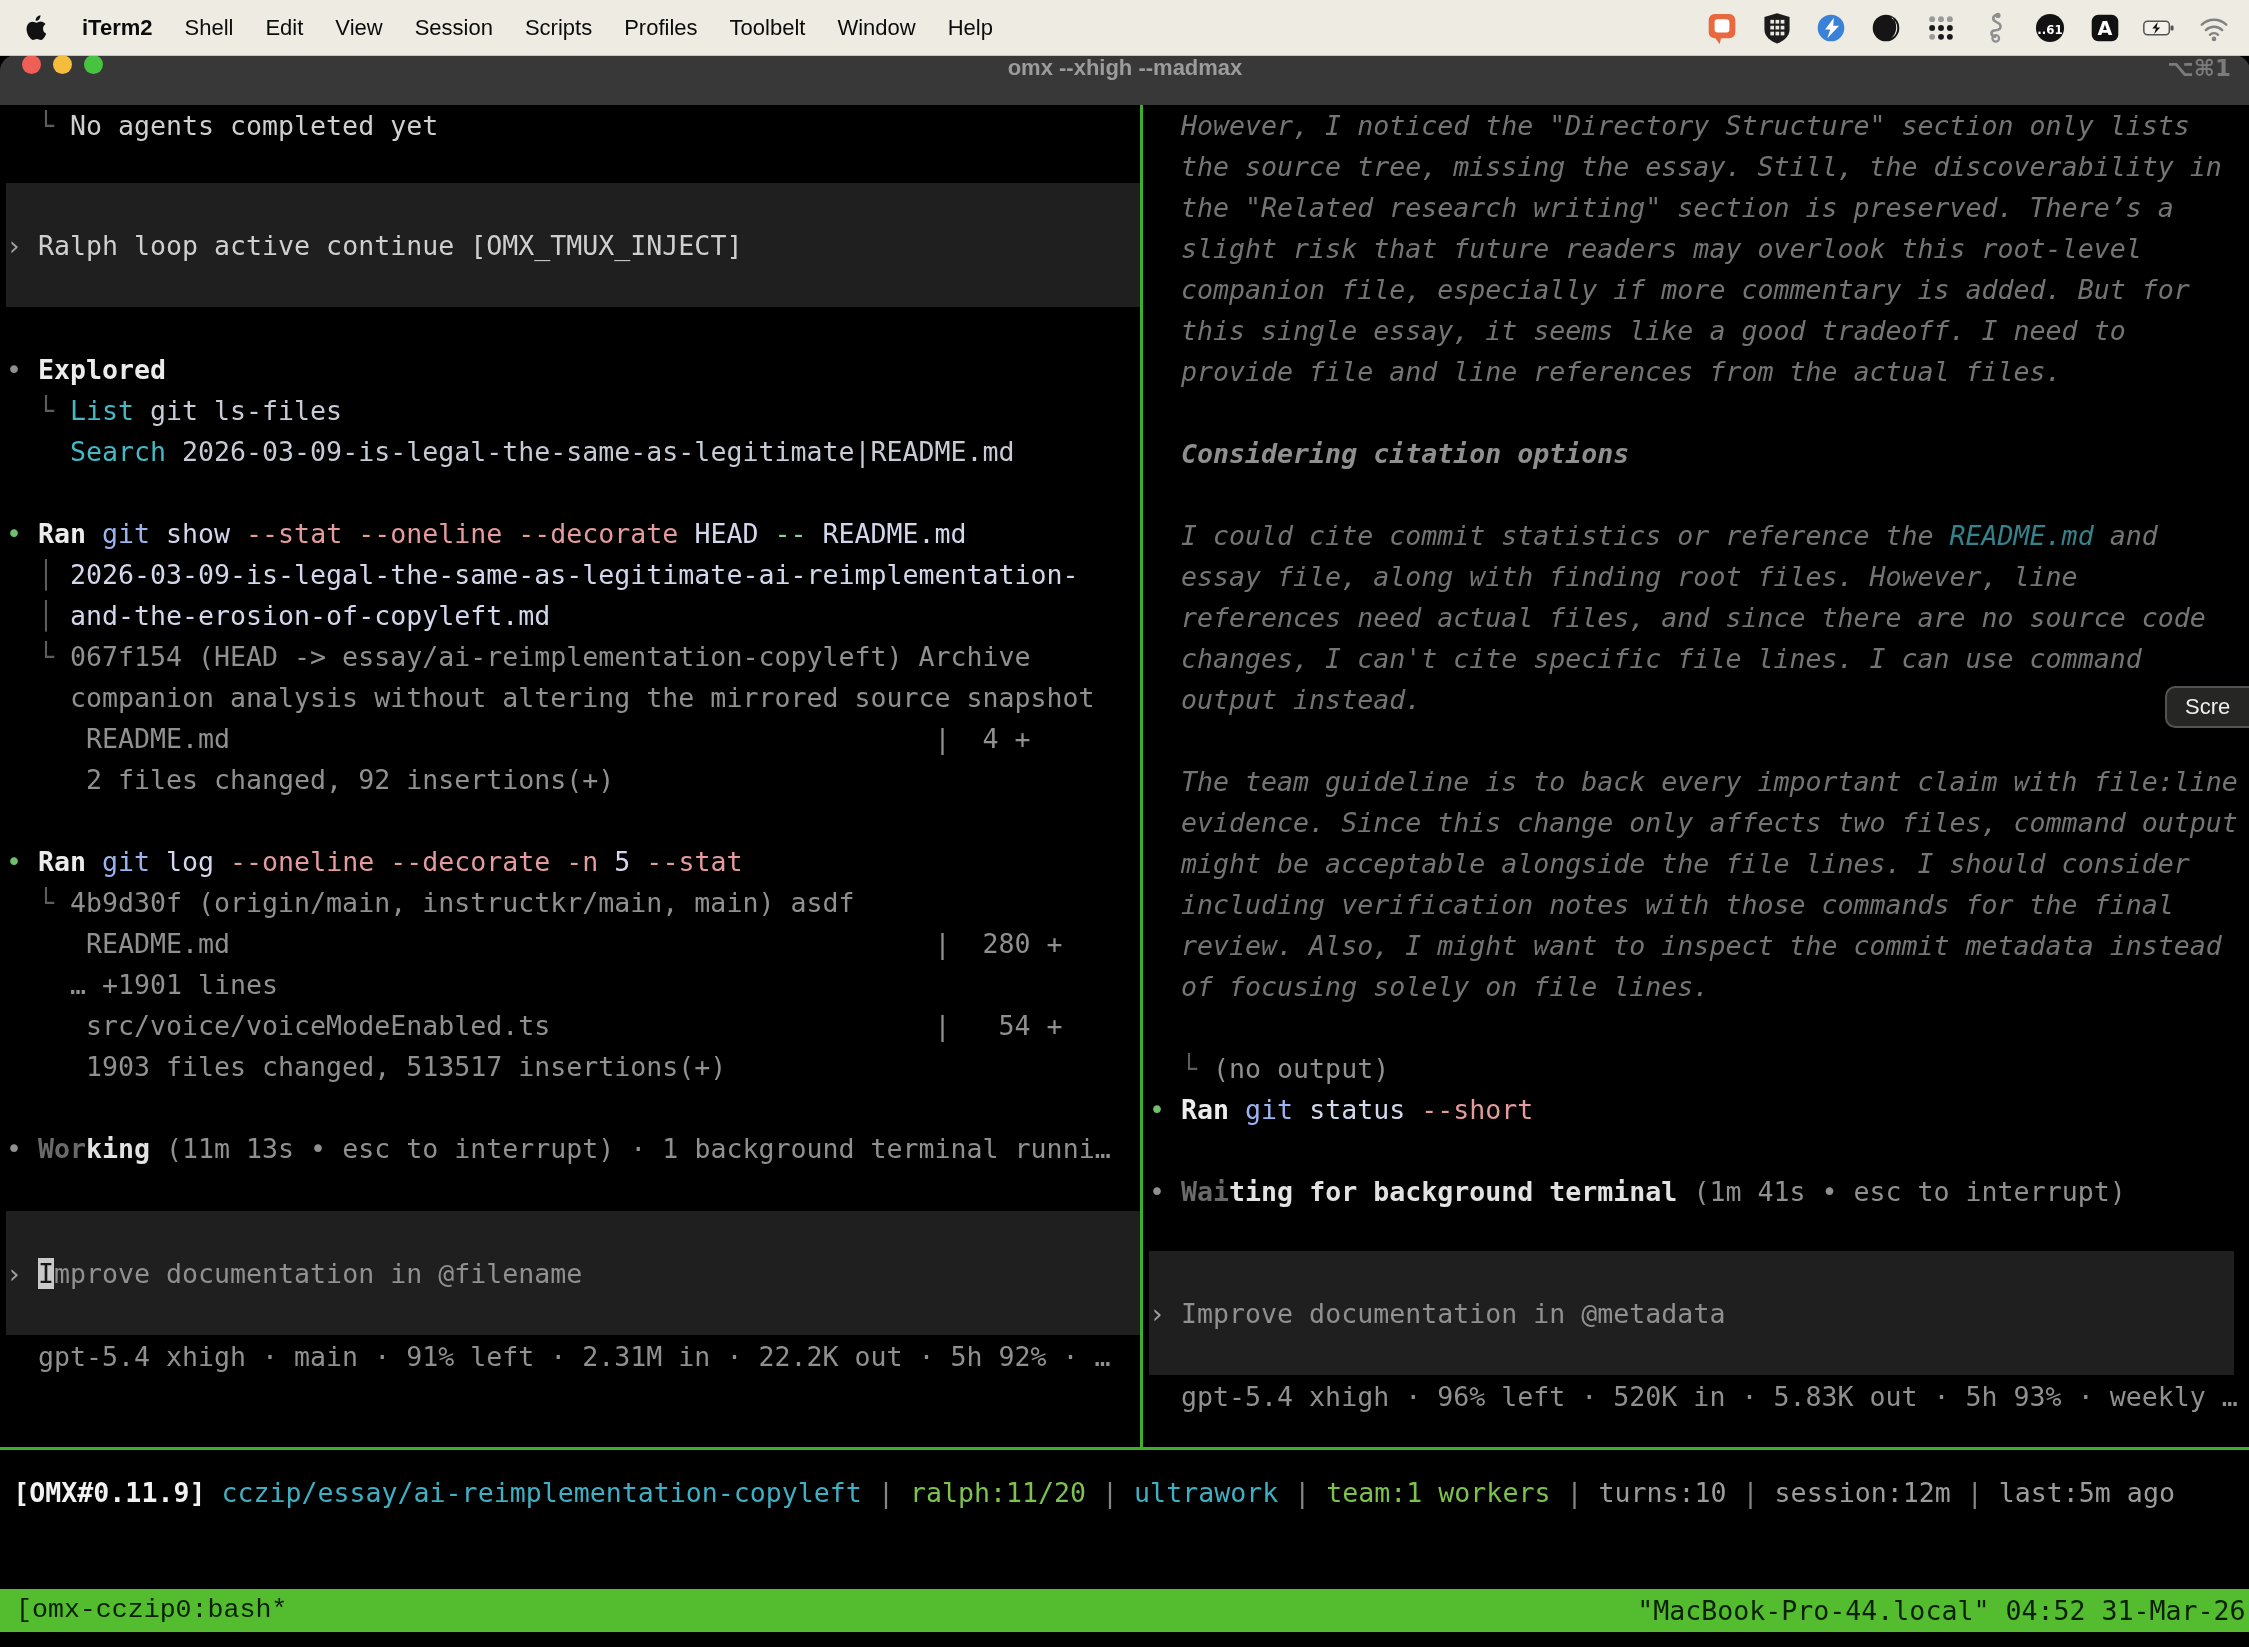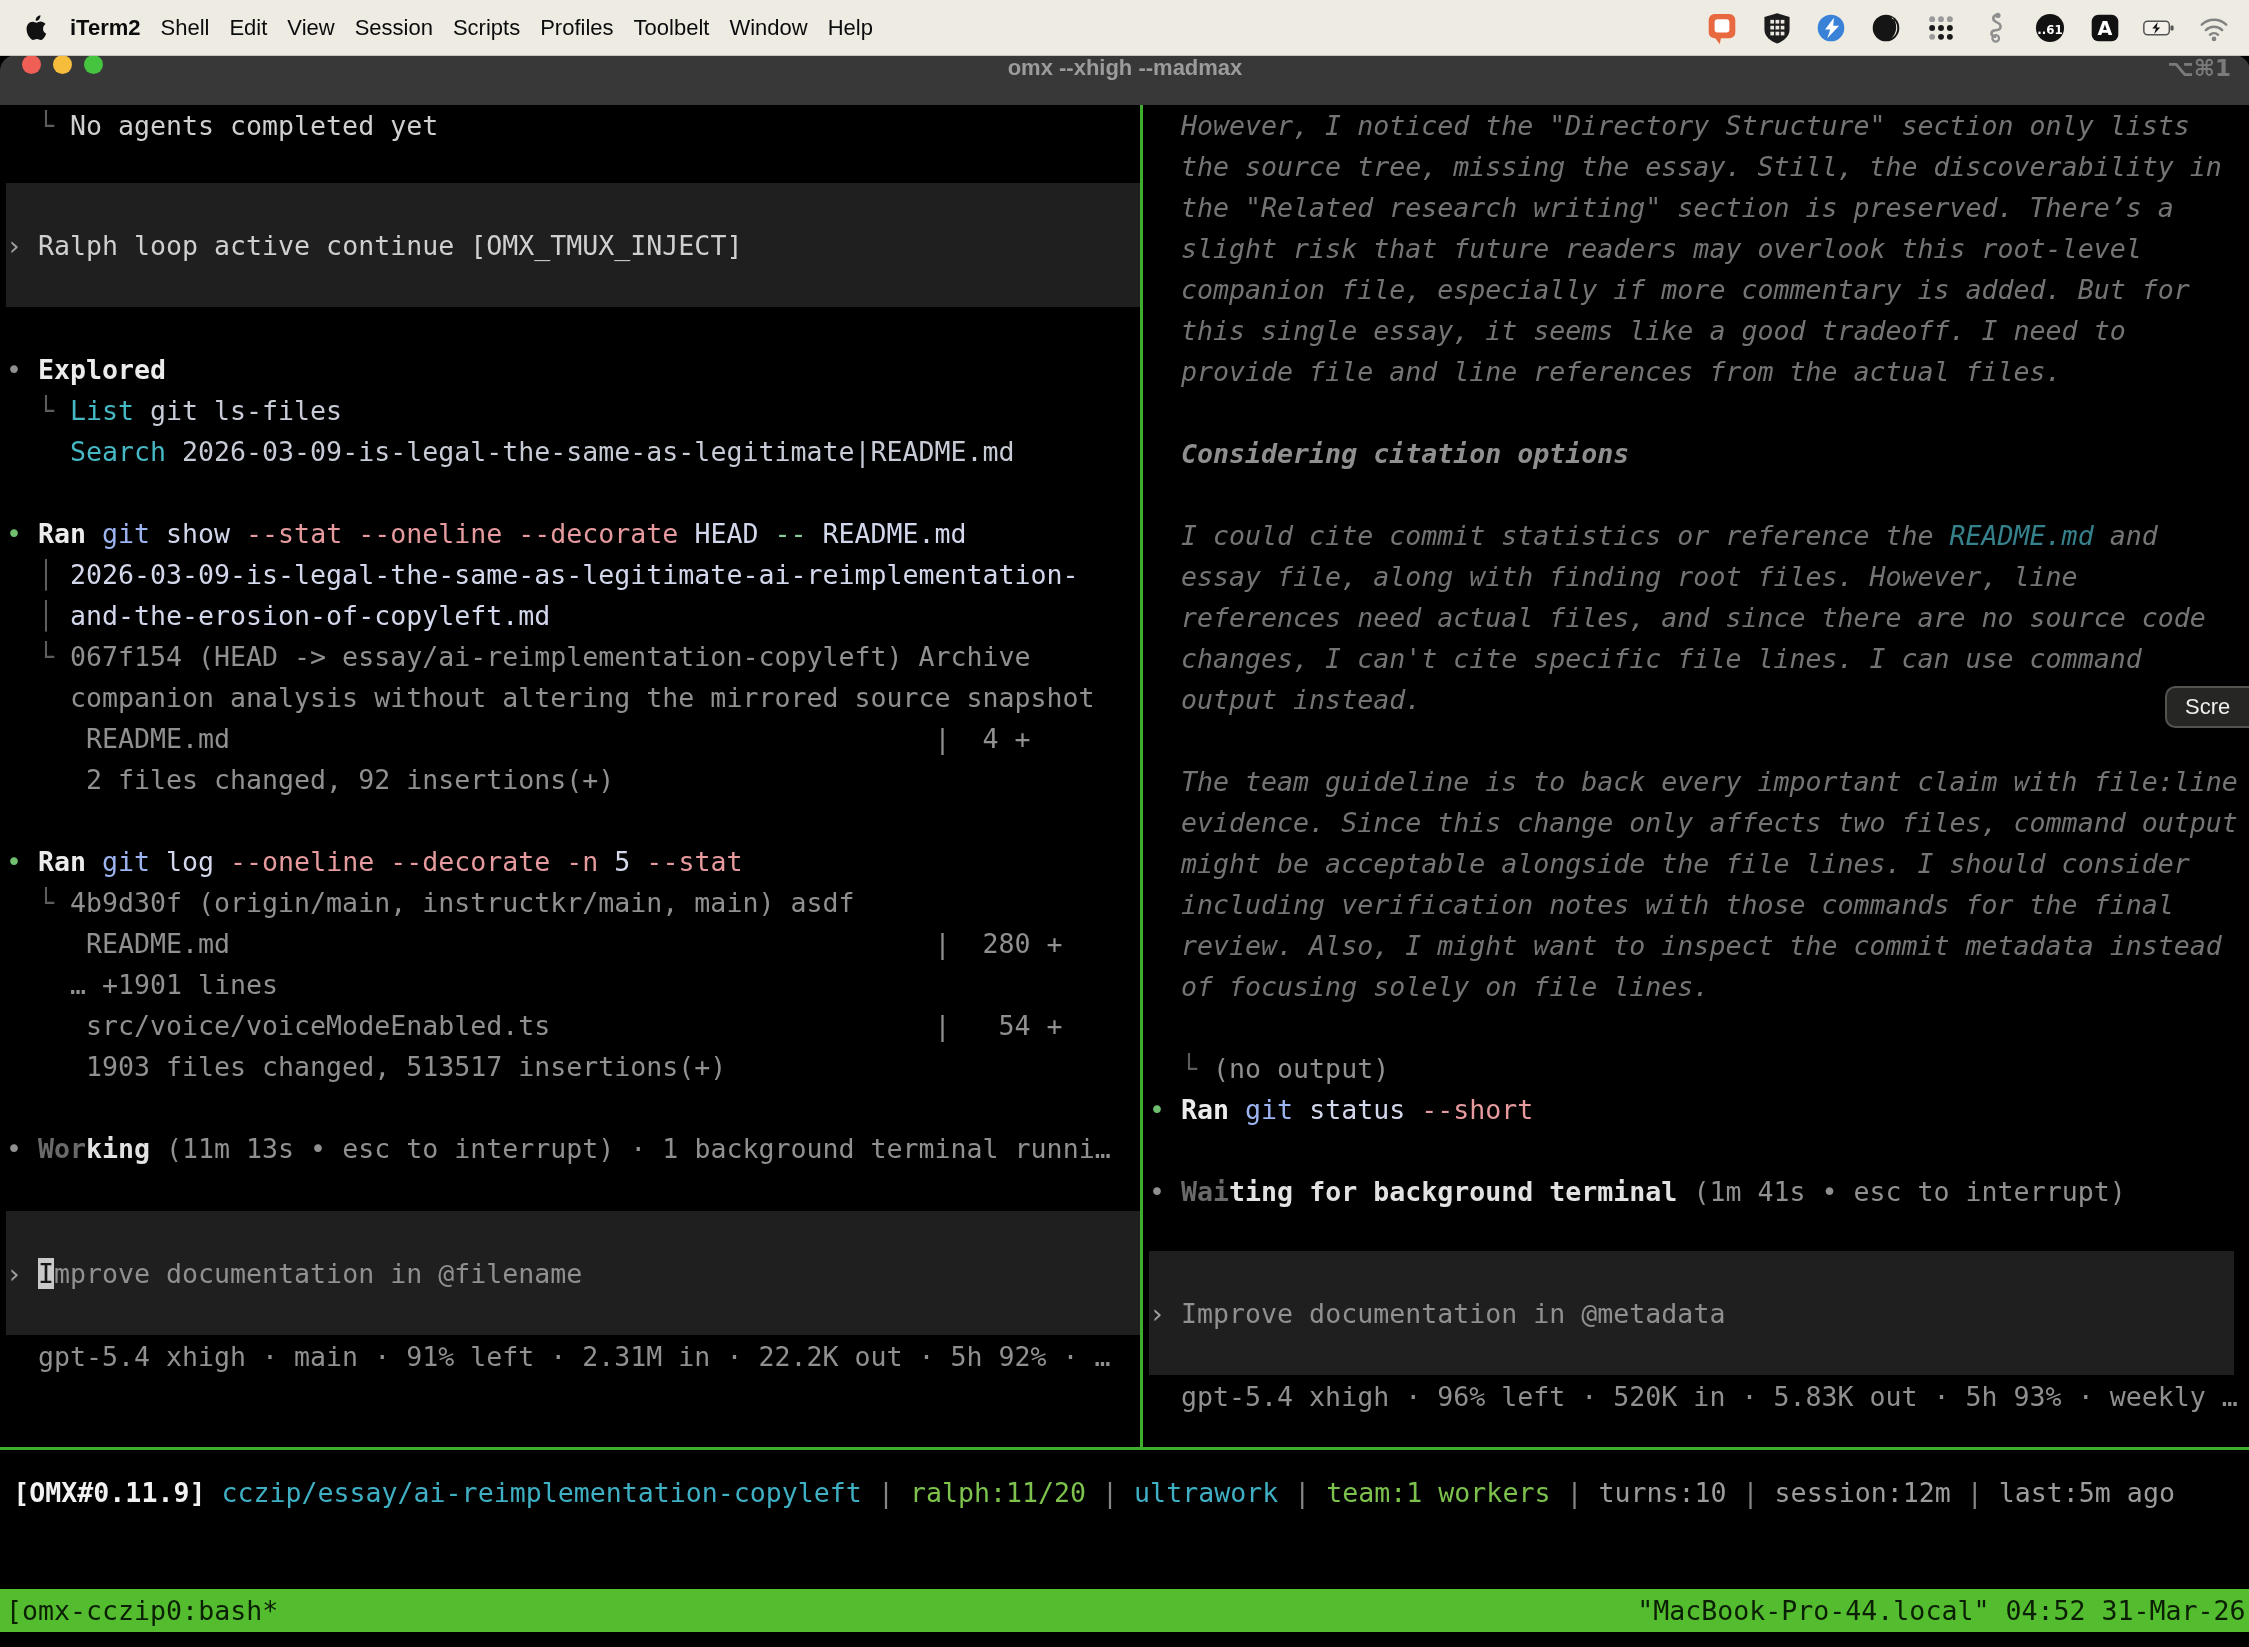--- a/index.html
+++ b/index.html
@@ -1,21 +1,21 @@
 <!DOCTYPE html>
 <html style="font-size:11.8px"><head>
 <meta charset="utf-8">
 <style>
   html,body{margin:0;padding:0;width:2250px;height:1648px;background:#000;overflow:hidden;}
   body{font-family:"Liberation Sans", sans-serif;position:relative;}
 
   
   .menubar{position:absolute;top:0;left:0;width:2250px;height:55px;background:#edebe2;
     border-bottom:0.7px solid #c9c6bd;display:flex;align-items:center;z-index:40;}
-  .menu-left{display:flex;align-items:center;gap:20px;padding-left:22px;}
+  .menu-left{display:flex;align-items:center;gap:32px;padding-left:22px;}
   .menu-item{font-size:22px;color:#0c0c0c;white-space:nowrap;}
   .menu-app{font-weight:bold;}
   .apple{width:28px;height:32px;display:flex;align-items:center;}
   .menu-right{margin-left:auto;display:flex;align-items:center;gap:20.7px;padding-right:19px;}
   .micon{width:34px;height:34px;display:flex;align-items:center;justify-content:center;}
 
   
   .window{position:absolute;top:55px;left:0;width:2250px;height:1593px;background:#000;
     border-radius:16px 16px 0 0;overflow:hidden;z-index:10;}
   .titlebar{position:absolute;top:0;left:0;width:100%;height:50px;background:#383838;
@@ -67,21 +67,21 @@
   .c-ogreen{color:#7cc24d}
   .c-opipe{color:#858585}
   .c-ogray{color:#9c9c9c}
 
   
   .omxline{position:absolute;left:13.3px;top:1367px;white-space:pre;}
 
   
   .tmuxbar{position:absolute;left:0;top:1484px;width:2250px;height:43px;background:#53bd2f;
     color:#0a1f03;display:flex;align-items:center;font-family:"DejaVu Sans Mono", monospace;font-size:26.6px;}
-  .tmux-left{padding-left:6px;white-space:pre;}
+  .tmux-left{padding-left:16px;white-space:pre;font-family:Liberation Mono, monospace;}
   .tmux-right{margin-left:auto;padding-right:4.4px;white-space:pre;}
 
   
   .scre-tip{position:absolute;top:686px;right:0;width:65px;height:38px;background:#262624;
     border:2.2px solid #555350;border-right:none;border-radius:10.3px 0 0 10.3px;color:#efefef;
     font-size:22px;display:flex;align-items:center;padding-left:17.7px;z-index:50;}
 </style>
 </head>
 <body>
 

